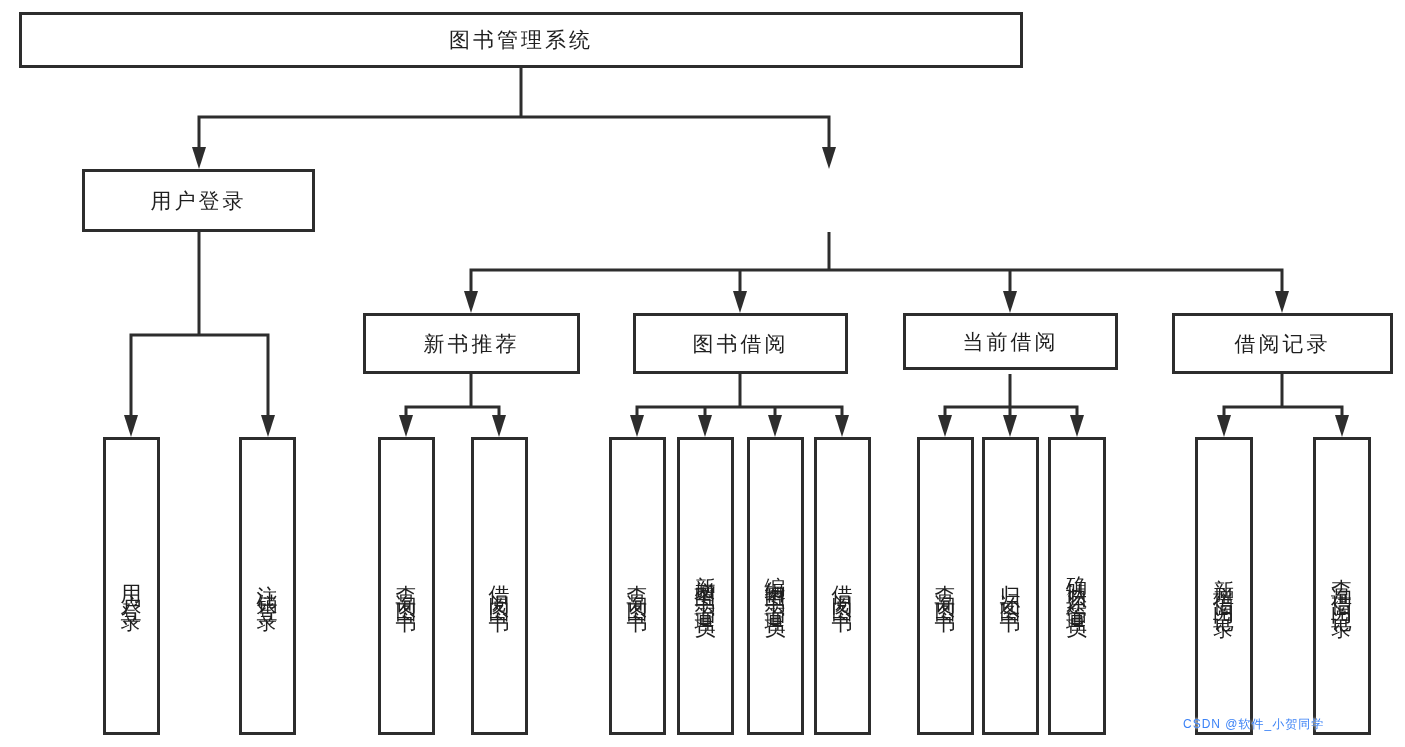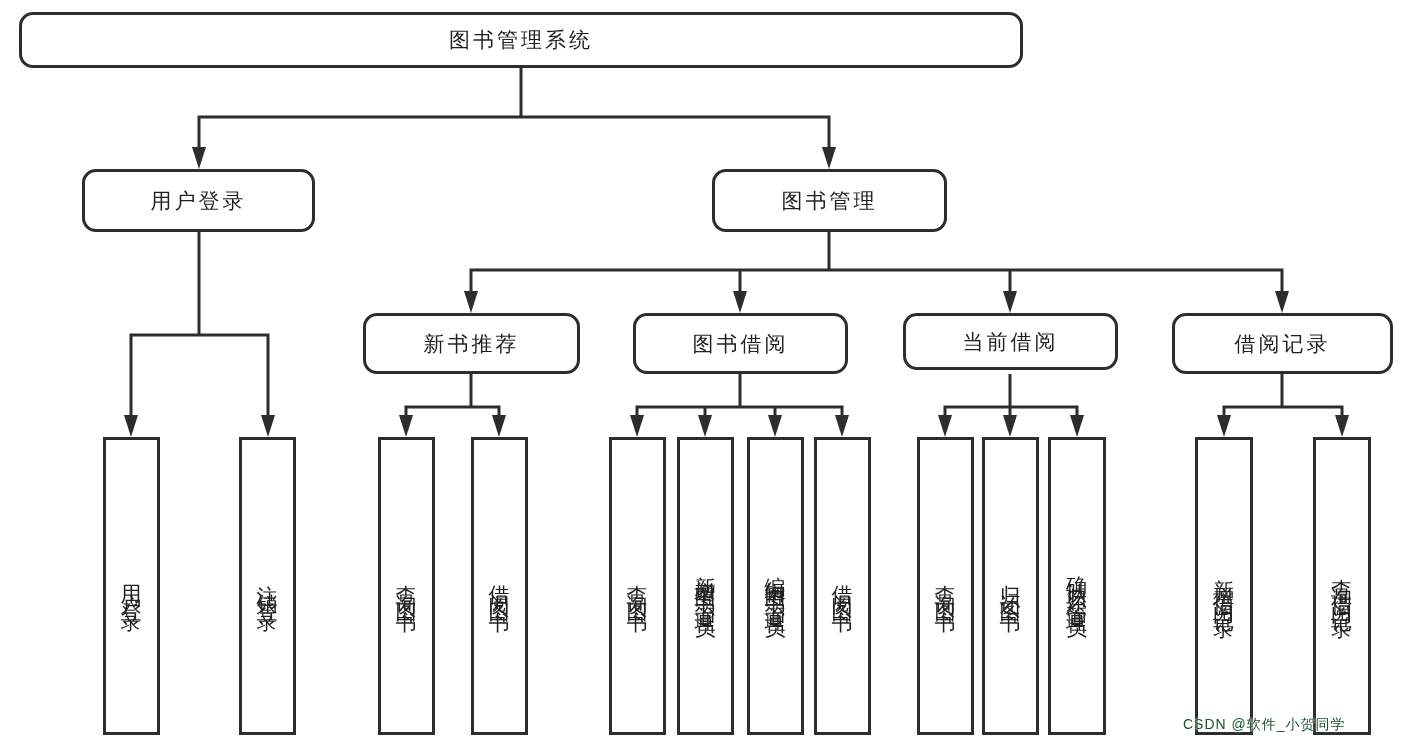--- a/index.html
+++ b/index.html
@@ -21,36 +21,36 @@
     position: absolute;
     background: #ffffff;
     border: 3px solid #2d2d2d;
     box-sizing: border-box;
     display: flex;
     align-items: center;
     justify-content: center;
     color: #1f1f1f;
     z-index: 2;
   }
-  .hbox { font-size: 21px; letter-spacing: 3px; border-radius: 14px; }
+  .hbox { font-size: 21px; letter-spacing: 3px; }
   .vbox { font-size: 21px; }
   .v-label {
     writing-mode: vertical-rl;
     text-orientation: mixed;
     letter-spacing: 9px;
     line-height: 1;
     white-space: nowrap;
   }
   .watermark {
     position: absolute;
     left: 1183px;
     top: 716px;
-    font-size: 14px;
+    font-size: 12px;
     letter-spacing: 1px;
-    color: #14532d;
+    color: #3b82f6;
     text-shadow: 0 0 3px #ffffff, 0 0 2px #ffffff;
     z-index: 3;
     white-space: nowrap;
   }
 </style>
 </head>
 <body>
 
 <div class="canvas">
 
@@ -106,23 +106,20 @@
     </g>
   </svg>
 
   <div class="node hbox" style="left:19px;top:12px;width:1004px;height:56px;">
     <span>图书管理系统</span>
   </div>
 
   <div class="node hbox" style="left:82px;top:169px;width:233px;height:63px;">
     <span>用户登录</span>
   </div>
-  <div class="node hbox" style="left:712px;top:169px;width:235px;height:63px;">
-    <span>图书管理</span>
-  </div>
 
   <div class="node hbox" style="left:363px;top:313px;width:217px;height:61px;">
     <span>新书推荐</span>
   </div>
   <div class="node hbox" style="left:633px;top:313px;width:215px;height:61px;">
     <span>图书借阅</span>
   </div>
   <div class="node hbox" style="left:903px;top:313px;width:215px;height:57px;">
     <span>当前借阅</span>
   </div>

